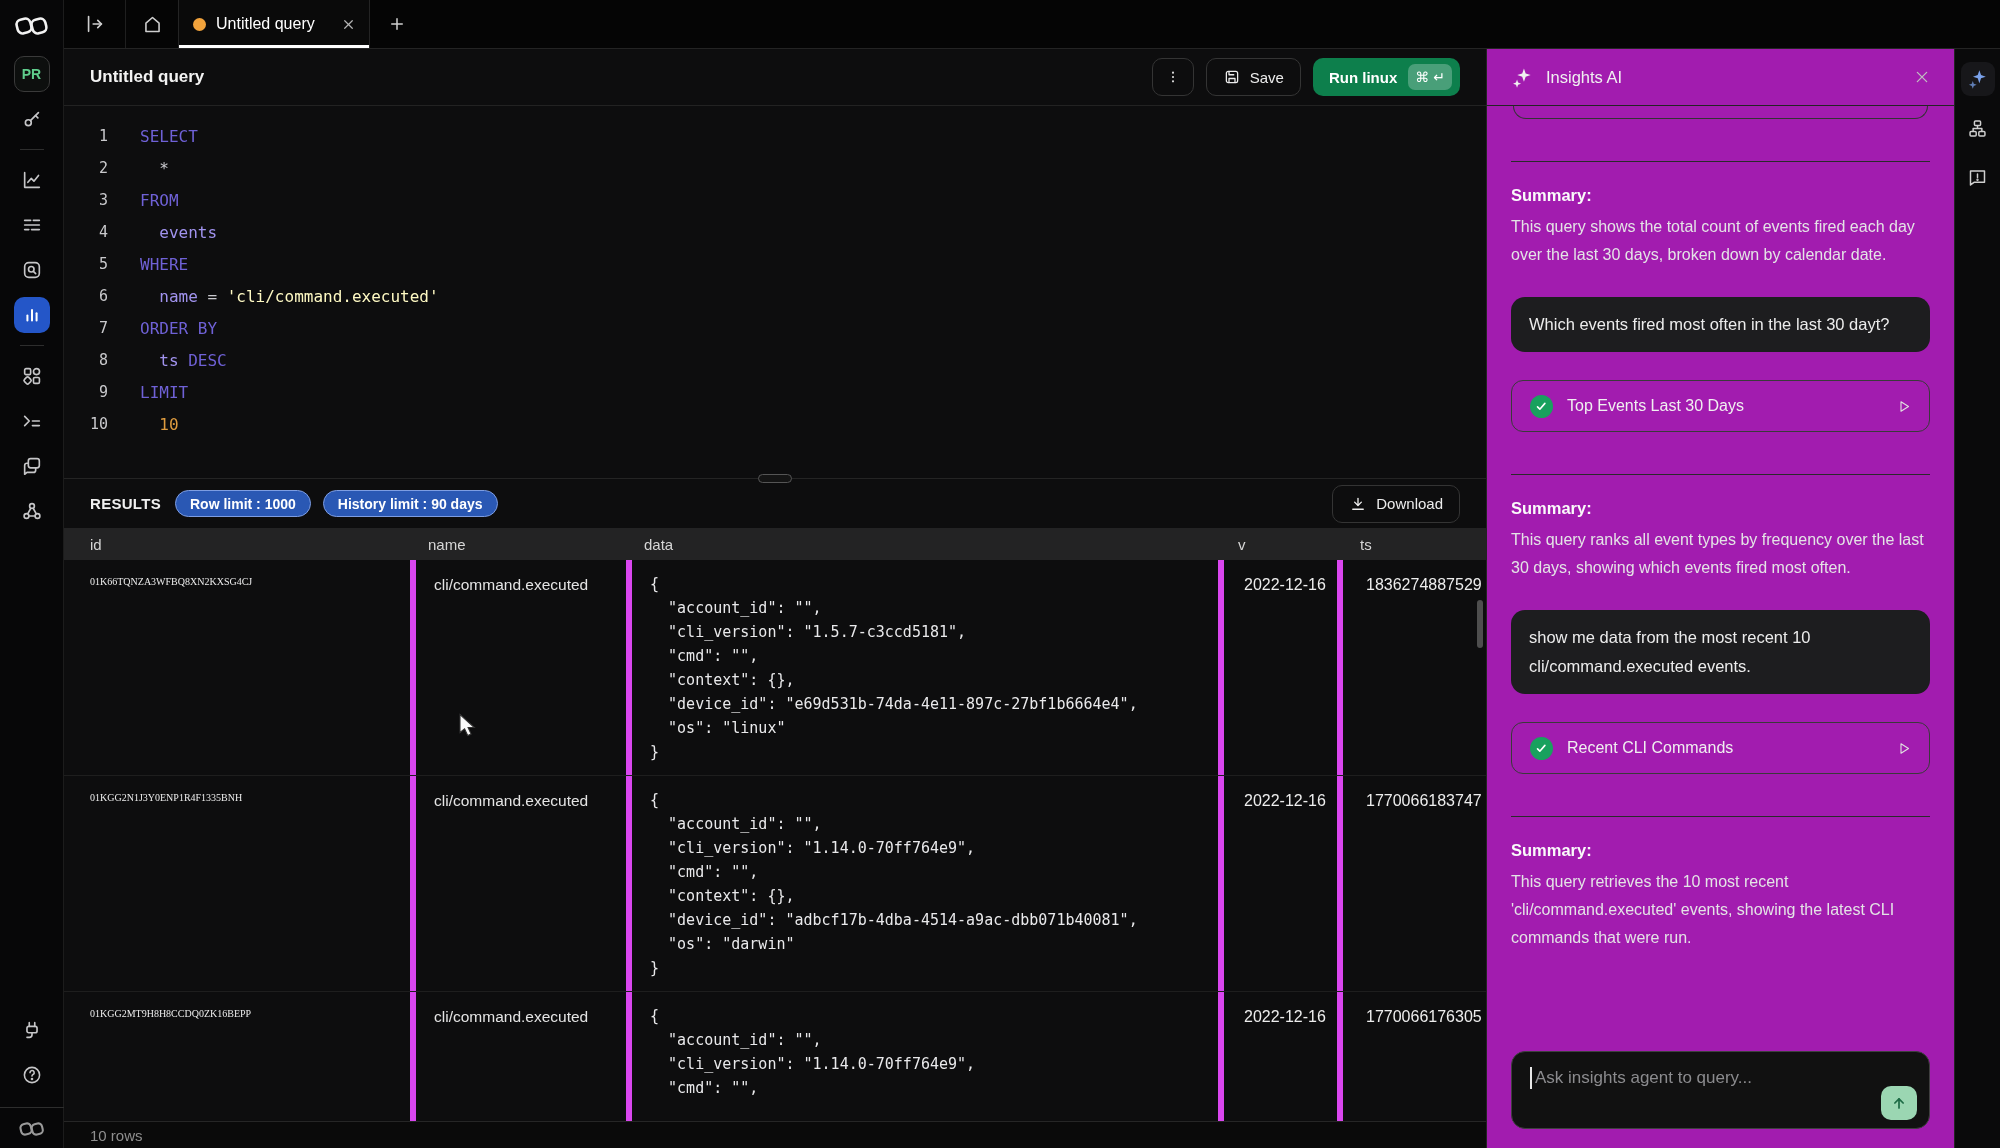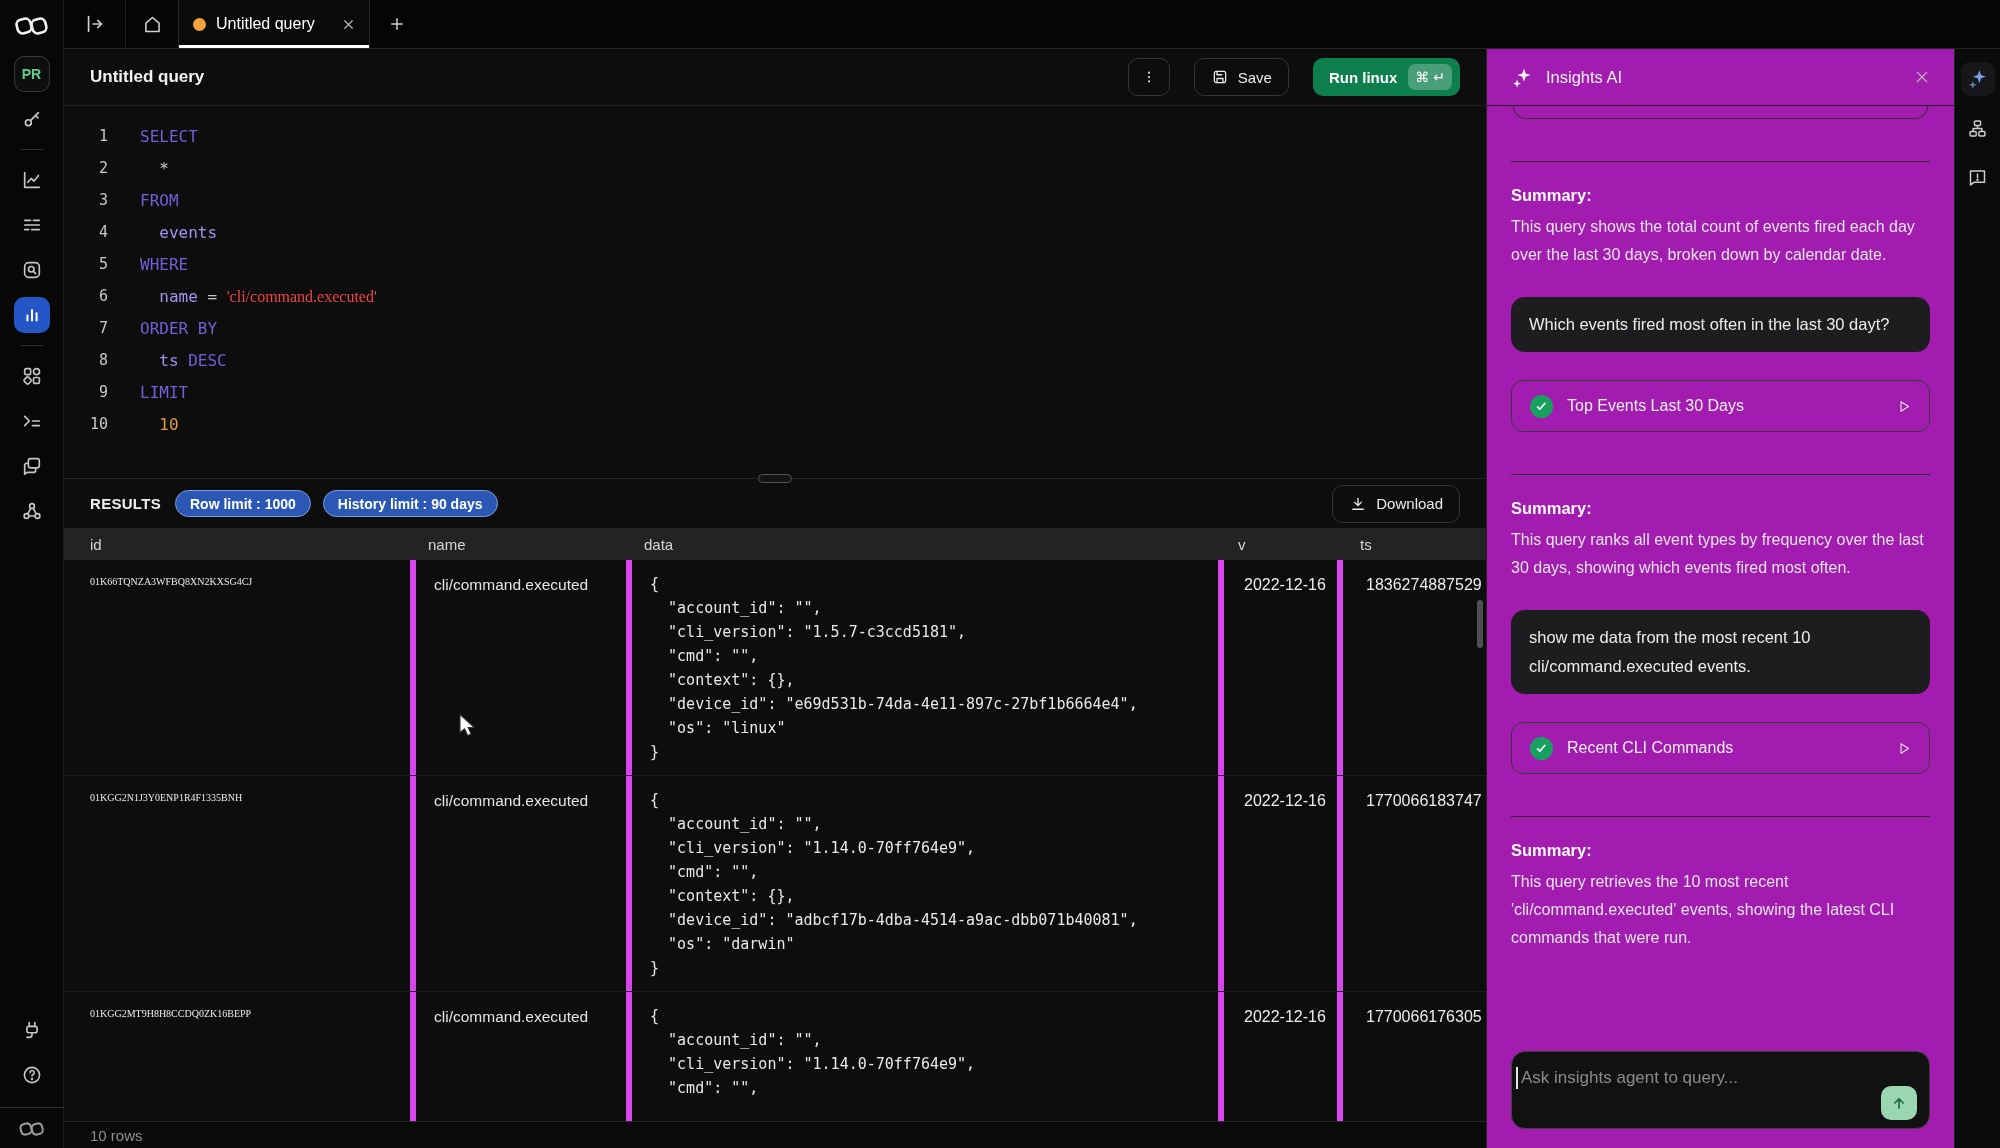--- a/index.html
+++ b/index.html
@@ -41,21 +41,21 @@
   .btn-kebab { width:42px; height:38px; border:1px solid #343434; border-radius:10px; background:transparent; color:#ddd; display:flex; align-items:center; justify-content:center; }
   .btn-outline { height:38px; padding:0 16px; border:1px solid #343434; border-radius:10px; background:transparent; color:#ececec; display:flex; align-items:center; gap:9px; font-size:15px; }
   .btn-run { height:38px; padding:0 8px 0 16px; border:none; border-radius:10px; display:flex; align-items:center; gap:11px; color:#fff; font-size:15px; font-weight:600; }
   .run-badge { background:rgba(255,255,255,.25); border-radius:7px; height:26px; padding:0 7px; display:flex; align-items:center; gap:4px; font-size:14px; font-weight:400; }
 
   .editor { flex:0 0 372px; padding-top:14px; font-family:"DejaVu Sans Mono",monospace; font-size:16px; overflow:hidden; }
   .code-line { display:flex; align-items:center; height:32px; }
   .line-num { width:44px; flex:none; text-align:right; color:#c9c9cc; font-size:15px; }
   .line-code { margin-left:32px; white-space:pre; }
   .tok-kw { color:#6f61d6; } .tok-id { color:#a193ee; } .tok-op { color:#c9c9ce; }
-  .tok-str { color:#ef4444;font-family:Liberation Serif, serif; } .tok-num { color:#de9b3f; }
+  .tok-str { color:#fef9c3; } .tok-num { color:#de9b3f; }
 
   .results-bar { height:50px; flex:none; display:flex; align-items:center; gap:14px; padding:0 26px; border-top:1px solid #242424; position:relative; }
   .resize-pill { position:absolute; top:-5px; left:50%; margin-left:-17px; width:34px; height:9px; border:1px solid #555; border-radius:5px; background:#141414; }
   .results-label { font-size:15px; font-weight:700; letter-spacing:.3px; color:#f0f0f0; }
   .pill { height:27px; padding:0 14px; border-radius:14px; border:1.5px solid #7d9de2; color:#fff; font-size:14px; font-weight:600; display:flex; align-items:center; white-space:nowrap; }
   .btn-download { margin-left:auto; }
 
   .thead { height:32px; flex:none; display:flex; align-items:center; background:#232324; }
   .th { font-size:15px; color:#d6d6d6; }
   .c0 { width:346px; padding-left:26px; flex:none; }
@@ -86,32 +86,32 @@
   .ins-body { flex:1; min-height:0; display:flex; flex-direction:column; padding:0 24px 19px; overflow:hidden; }
   .remnant { height:13px; flex:none; border:1px solid #333; border-top:none; border-radius:0 0 14px 14px; margin:0 2px; }
   .ins-divider { height:1px; flex:none; background:#2a2a2a; margin-top:42px; }
   .ins-h { margin-top:24px; font-size:16.5px; font-weight:700; color:#fafafa; }
   .ins-p { margin-top:8px; font-size:16px; line-height:28px; color:#e4e4e6; }
   .bubble { margin-top:28px; background:#1d1d1f; border-radius:14px; padding:13px 18px; font-size:16.5px; line-height:29px; color:#ececec; }
   .card { margin-top:28px; height:52px; flex:none; border:1px solid #3a3a3a; border-radius:12px; display:flex; align-items:center; gap:14px; padding:0 18px; }
   .check { width:23px; height:23px; border-radius:50%; display:flex; align-items:center; justify-content:center; flex:none; }
   .card-label { font-size:16px; color:#f0f0f0; }
   .play { margin-left:auto; color:#e0e0e0; display:flex; }
-  .ask-box { margin-top:auto; height:78px; flex:none; border:1px solid #3f3f3f; border-radius:14px; background:#111; position:relative; padding:15px 4px; }
+  .ask-box { margin-top:auto; height:78px; flex:none; border:1px solid #3f3f3f; border-radius:14px; background:#111; position:relative; padding:15px 18px; }
   .caret { display:inline-block; width:2px; height:22px; background:#e8e8e8; vertical-align:middle; margin-right:3px; }
   .ask-placeholder { color:#8b8b8e; font-size:17px; vertical-align:middle; }
   .send-btn { position:absolute; right:12px; bottom:8px; width:36px; height:34px; border:none; border-radius:10px; display:flex; align-items:center; justify-content:center; }
 
   
   .icon-strip { width:46px; flex:none; border-left:1px solid #242424; background:#0a0a0b; display:flex; flex-direction:column; align-items:center; padding-top:13px; gap:15px; }
   .strip-btn { width:34px; height:34px; border-radius:9px; display:flex; align-items:center; justify-content:center; color:#cfcfcf; }
   .strip-btn.active { background:#17171a; color:#7fa9f5; }
 
   svg { display:block; }
-  button { font-family:inherit; cursor:default;margin-left:12px; }
+  button { font-family:inherit; cursor:default; }
 </style>
 </head>
 <body>
 
 <div class="app">
 
   <nav class="sidebar">
     <span class="logo">
       <svg width="38" height="24" viewBox="0 0 38 24" fill="none" stroke="currentColor" stroke-width="2.6">
         <rect x="4" y="5" width="14" height="14" rx="5" transform="rotate(-14 11 12)"></rect>

